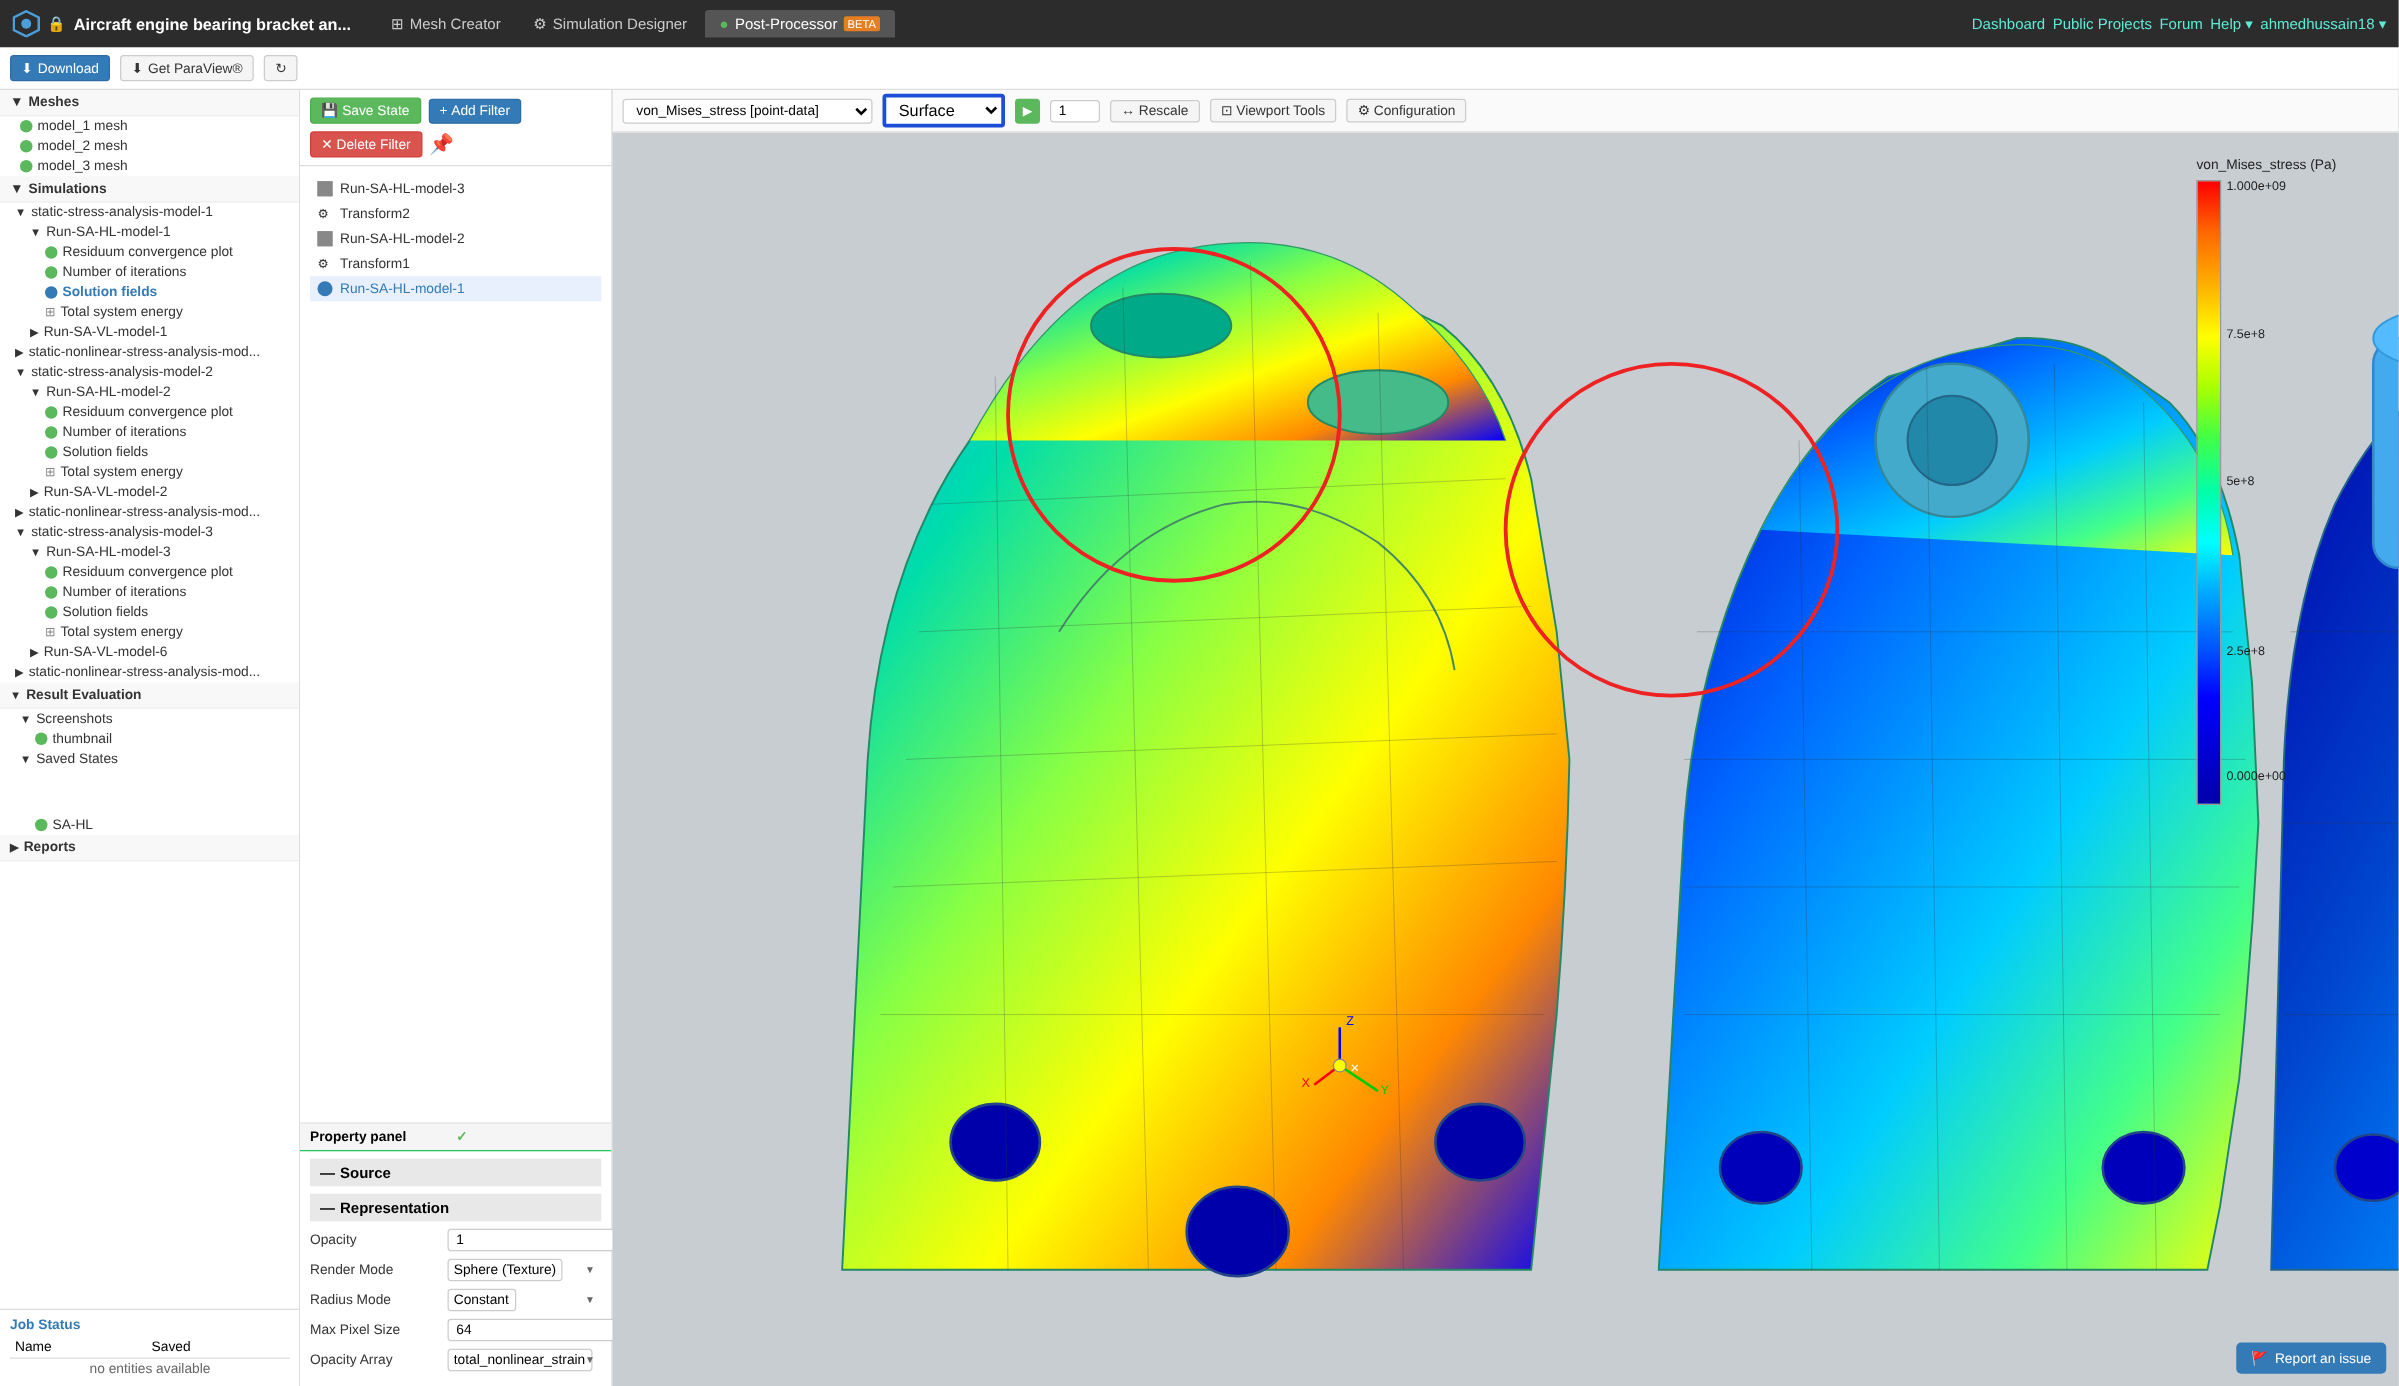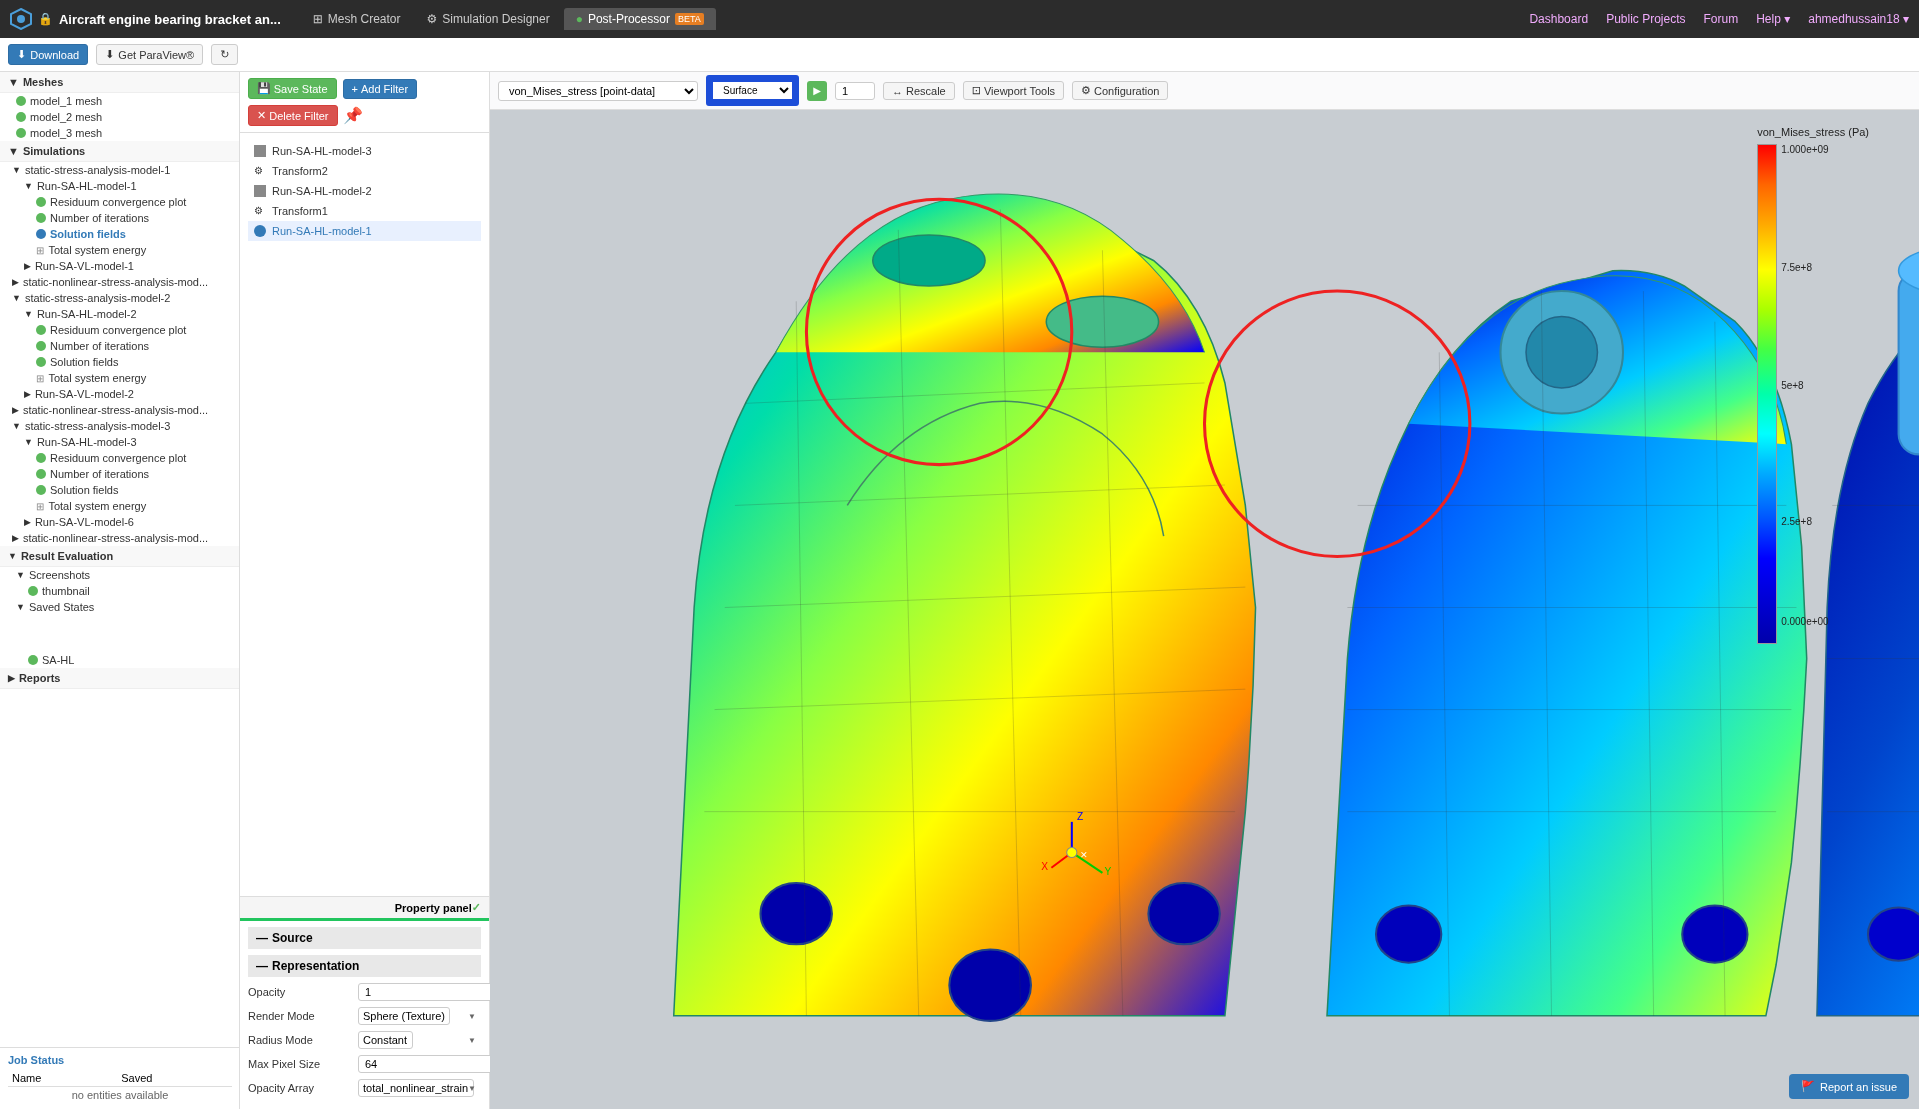--- a/index.html
+++ b/index.html
@@ -13,21 +13,21 @@
     .top-nav .project-title { color: #fff; font-size: 13px; font-weight: bold; margin-right: 10px; }
     .top-nav .nav-tabs { display: flex; gap: 2px; flex: 1; }
     .top-nav .nav-tab {
       display: flex; align-items: center; gap: 5px; padding: 4px 12px;
       color: #ccc; cursor: pointer; font-size: 12px; border-radius: 3px 3px 0 0;
     }
     .top-nav .nav-tab.active { background: #555; color: #fff; }
     .top-nav .nav-tab .beta-badge {
       background: #e67e22; color: #fff; font-size: 9px; padding: 1px 3px; border-radius: 2px;
     }
-    .top-nav .nav-right { display: flex; align-items: flex-start; gap: 18px; font-size: 12px; color: #f0abfc; }
+    .top-nav .nav-right { display: flex; align-items: flex-start; gap: 6px; font-size: 12px; color: #5eead4; }
     .top-nav .nav-right span { cursor: pointer; }
 
     
     .toolbar {
       display: flex; align-items: center; background: #fff; border-bottom: 1px solid #ddd;
       height: 34px; padding: 0 8px; gap: 8px;
     }
     .toolbar-btn {
       display: flex; align-items: center; gap: 4px; padding: 3px 8px;
       border: 1px solid #ccc; border-radius: 3px; cursor: pointer;
@@ -85,23 +85,23 @@
     .pipeline-list { padding: 8px; flex: 1; overflow-y: auto; }
     .pipeline-item {
       display: flex; align-items: center; gap: 6px;
       padding: 4px 6px; font-size: 11px; color: #333; cursor: pointer;
     }
     .pipeline-item .pipe-icon { width: 12px; height: 12px; border-radius: 50%; flex-shrink: 0; }
     .pipeline-item .pipe-icon.gray { background: #aaa; border: 1px solid #888; border-radius: 0; width: 12px; height: 12px; }
     .pipeline-item .pipe-icon.blue { background: #337ab7; border-radius: 50%; }
     .active-pipeline { background: #e8f0fe; }
     .property-panel-header {
-      display: flex; align-items: center; justify-content: flex-end;
-      padding: 4px 8px; background: #f5f5f5; border-bottom: 3px solid #22c55e;
-      font-weight: bold; font-size: 11px;
+      display: flex; align-items: center; justify-content: flex-start;
+      padding: 4px 8px; background: #f5f5f5; border-bottom: 1px solid #22c55e;
+      font-weight: bold; font-size: 11px; gap: 40px;
     }
     .property-section {
       background: #e8e8e8; padding: 4px 8px; margin-bottom: 6px;
       font-weight: bold; cursor: pointer; display: flex; align-items: center; gap: 4px;
     }
     .property-row {
       display: flex; align-items: center; margin-bottom: 6px;
     }
     .property-label { width: 110px; font-size: 11px; color: #333; flex-shrink: 0; }
     .property-input {
@@ -125,22 +125,22 @@
     .viewport-toolbar {
       position: absolute; top: 0; left: 0; right: 0; z-index: 10;
       display: flex; align-items: center; background: rgba(255,255,255,0.9);
       border-bottom: 1px solid #ddd; padding: 3px 8px; gap: 8px;
     }
     .vp-select {
       padding: 2px 6px; border: 1px solid #ccc; border-radius: 3px;
       font-size: 11px; background: #fff; min-width: 200px;
     }
     .vp-select2 {
-      padding: 2px 6px; border: 7px solid #1d4ed8; border-radius: 3px;
-      font-size: 10px; background: #fff; min-width: 80px;
+      padding: 2px 6px; border: 3px solid #1d4ed8; border-radius: 3px;
+      font-size: 13px; background: #fff; min-width: 80px;
     }
     .vp-btn {
       display: flex; align-items: center; gap: 3px; padding: 2px 8px;
       border: 1px solid #ccc; border-radius: 3px; cursor: pointer;
       background: #f5f5f5; font-size: 11px; color: #333;
     }
     .vp-play { width: 20px; height: 20px; background: #5cb85c; border-radius: 3px; display: flex; align-items: center; justify-content: center; cursor: pointer; }
     .vp-number { padding: 2px 6px; border: 1px solid #ccc; border-radius: 3px; width: 40px; font-size: 11px; }
 
     

